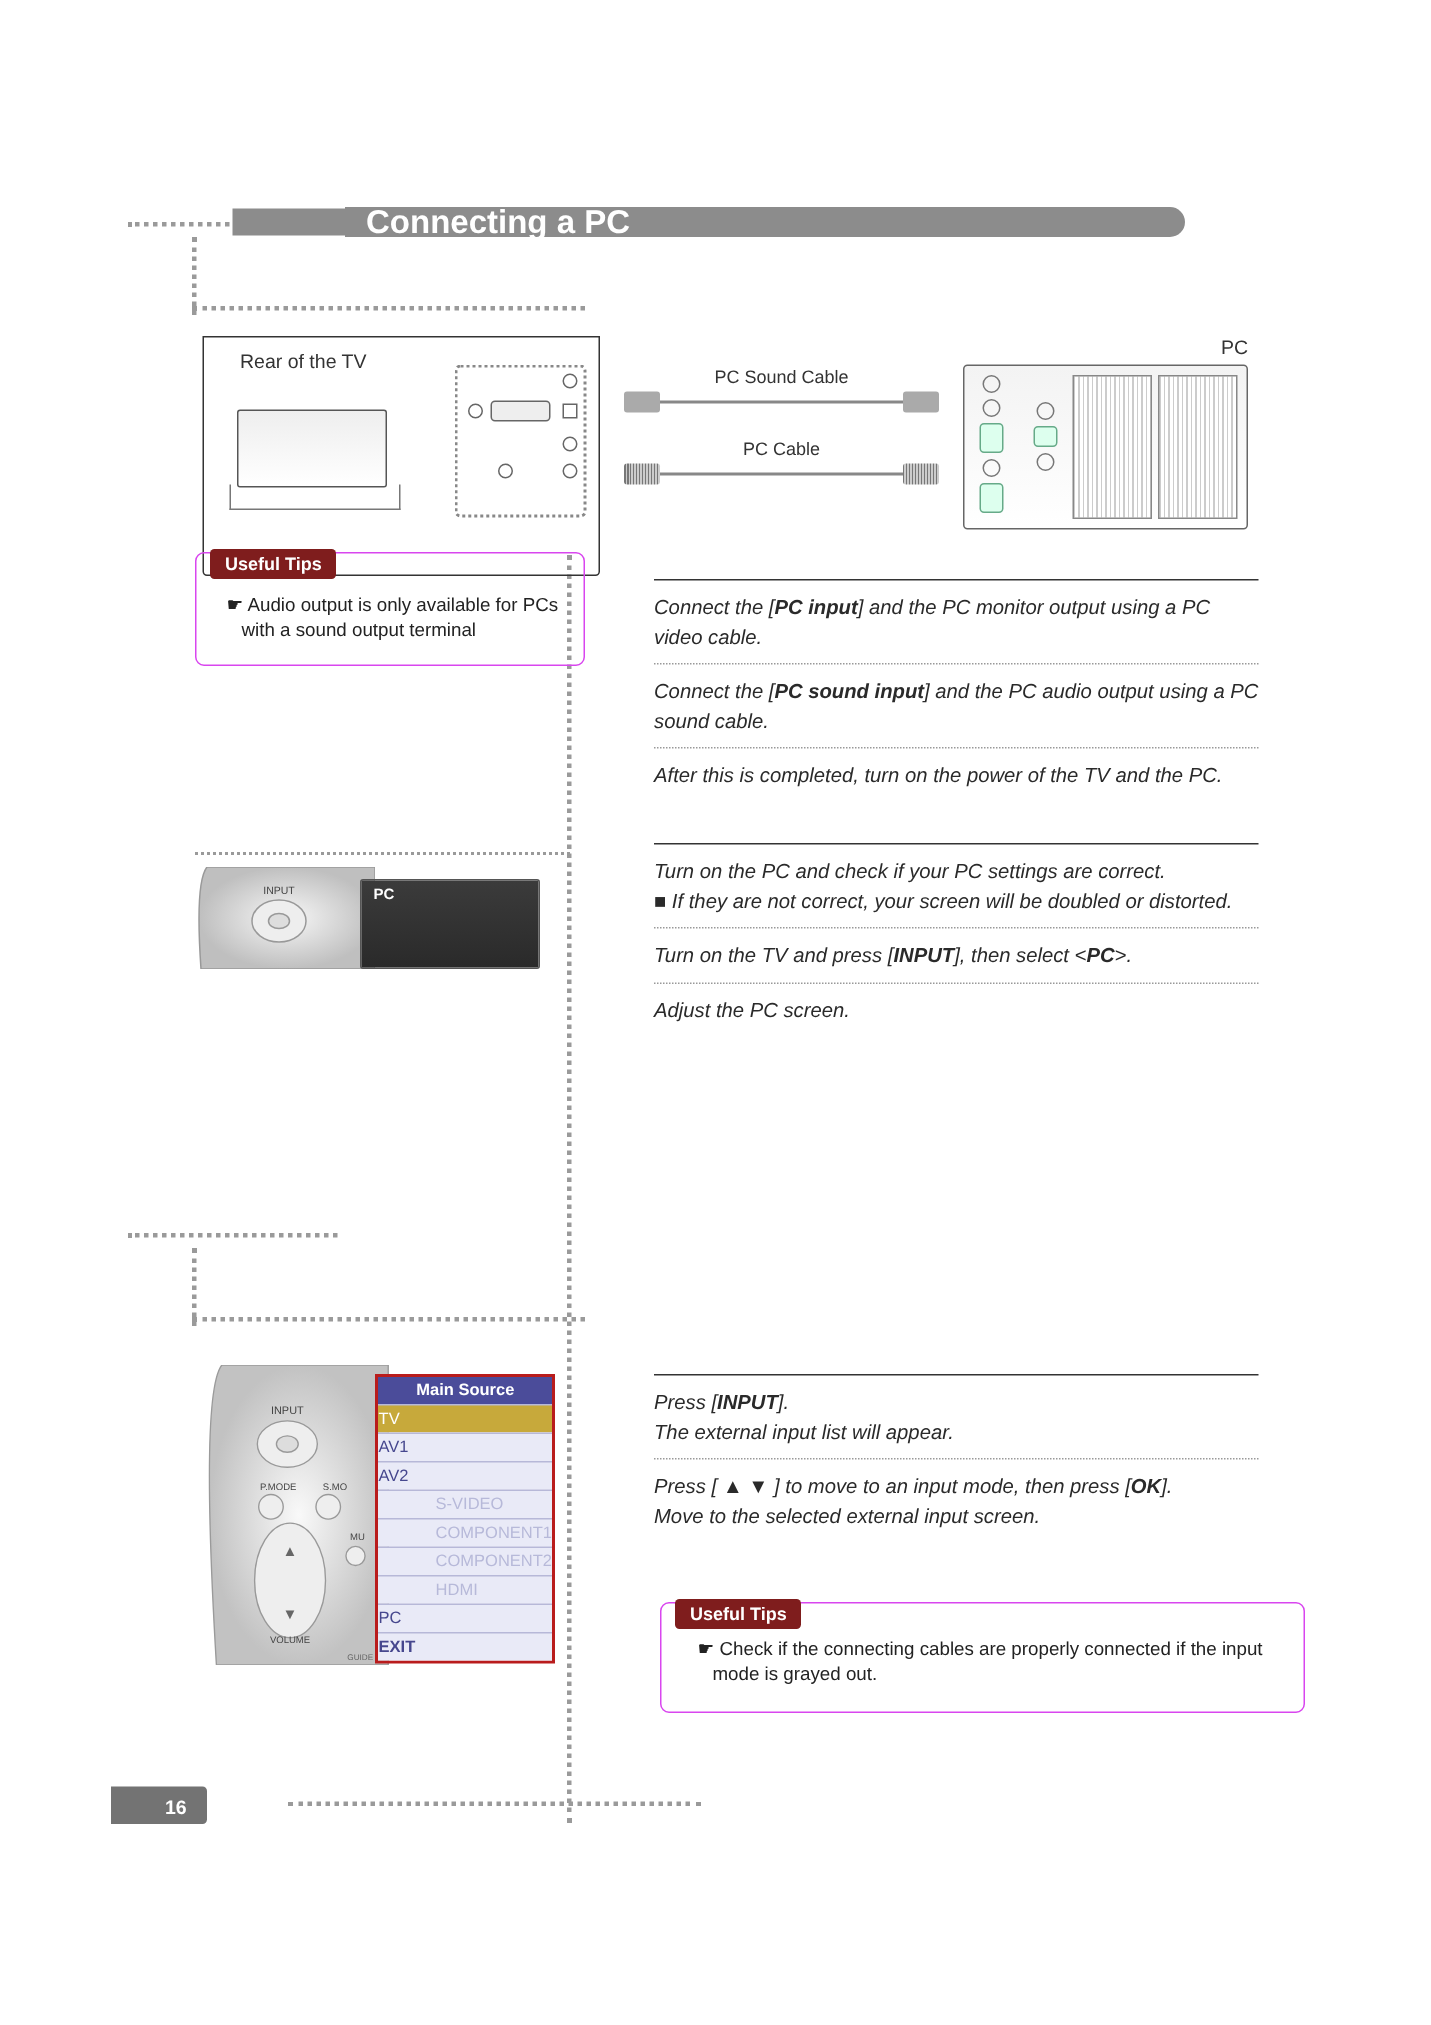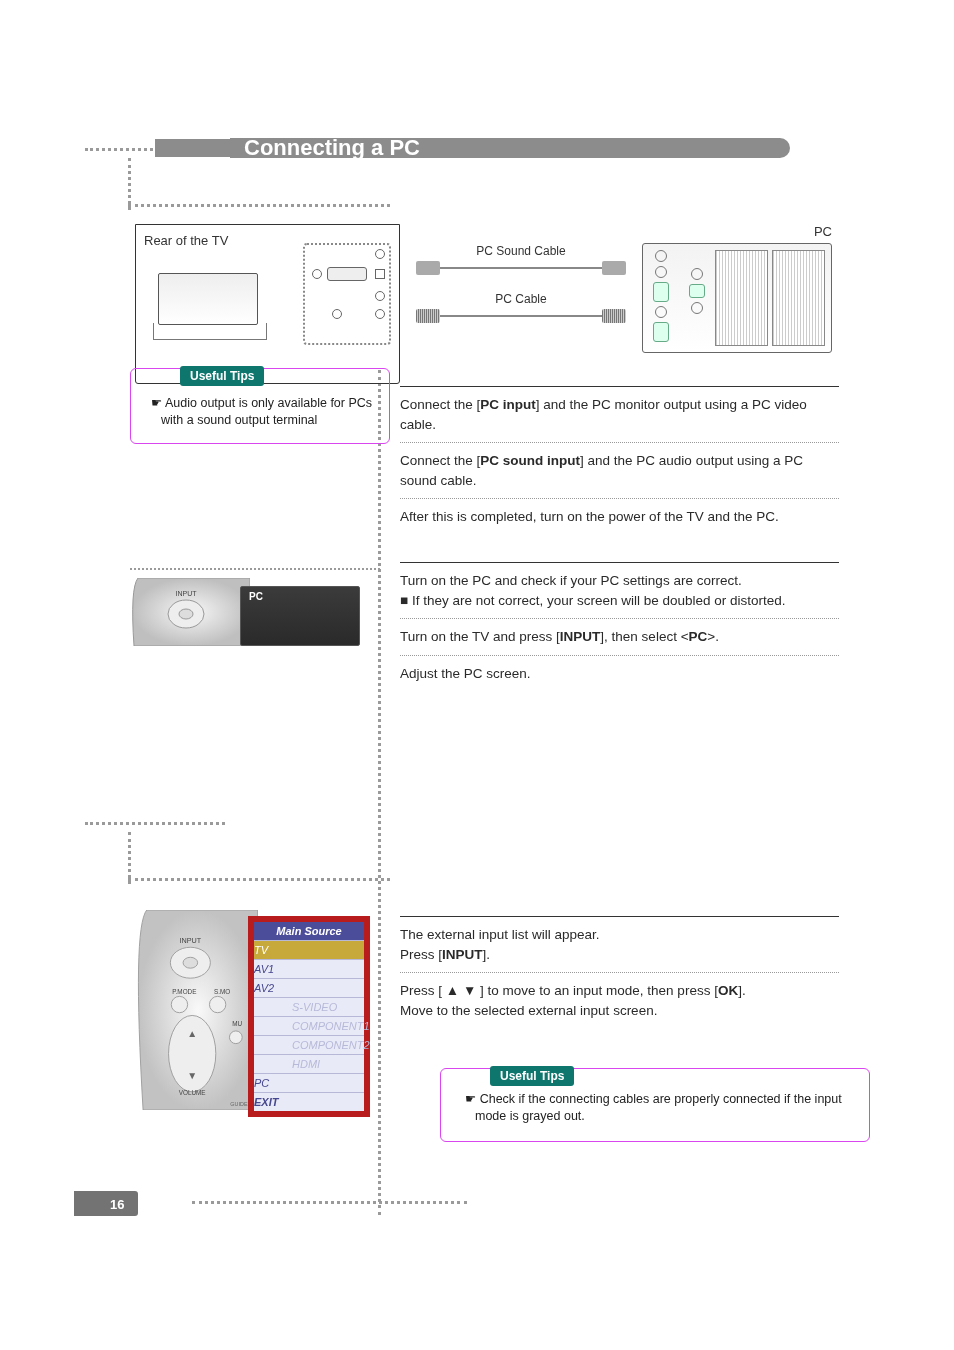--- a/index.html
+++ b/index.html
@@ -12,21 +12,21 @@
   .heading-pill .lead { width: 75px; height: 18px; background: #8c8c8c; }
   .heading-pill .cap {
     flex: 0 0 560px; height: 20px; background: #8c8c8c; border-radius: 0 18px 18px 0;
     color: #fff; font-size: 22px; font-weight: bold; display: flex; align-items: center; padding-left: 14px;
   }
   .dot-lead { width: 140px; border-top: 3px dotted #9a9a9a; margin-left: 0; margin-bottom: 0; }
 
   
   .diagram-row { display: flex; gap: 16px; margin: 10px 0 30px 50px; align-items: flex-start; }
   .tv-rear-box {
-    width: 265px; height: 160px; border: 1px solid #333; border-radius: 0 0 3px 3px; position: relative; padding: 8px 8px;
+    width: 265px; height: 160px; border: 1px solid #333; border-radius: 0 0 3px 3px; position: relative; padding: 8px 24px;
   }
   .tv-rear-label { font-size: 13px; color: #333; }
   .tv-back { position: absolute; left: 22px; top: 48px; width: 100px; height: 52px; border: 1px solid #555; border-radius: 2px; background: linear-gradient(#eee,#fff); }
   .tv-back::after { content:""; position:absolute; left:-6px; bottom:-16px; width:112px; height:16px; border:1px solid #777; border-top:none; }
   .port-panel { position:absolute; right:8px; top:18px; width:88px; height:102px; border:2px dotted #888; border-radius:4px; padding:4px; }
   .port-dot { width:10px; height:10px; border:1px solid #666; border-radius:50%; margin-left:auto; }
   .port-vga { width:40px; height:14px; border:1px solid #666; border-radius:3px; background:#eee; margin:4px auto; }
   .port-sq { width:10px; height:10px; border:1px solid #666; margin-left:auto; }
 
   .mid-cables { width: 210px; margin-top: 24px; }
@@ -42,43 +42,43 @@
   .pc-box { height: 110px; border:1px solid #666; border-radius:3px; background:linear-gradient(#f3f3f3,#fff); display:flex; }
   .pc-col1 { width:36px; display:flex; flex-direction:column; align-items:center; gap:4px; padding-top:6px; }
   .pc-col1 .circ { width:12px; height:12px; border:1px solid #777; border-radius:50%; }
   .pc-col1 .vga { width:16px; height:20px; border:1px solid #6a8; border-radius:3px; background:#dfe; }
   .pc-col3 { flex:1; padding:6px 6px 6px 0; display:flex; gap:4px; }
   .scart { flex:1; border:1px solid #888; background:repeating-linear-gradient(90deg,#ccc,#ccc 1px,#fff 1px,#fff 3px); }
 
   
   .tips-wrap { position:relative; width: 260px; margin-left: 45px; }
   .tips-box { border:1px solid #d946ef; border-radius:6px; padding:26px 12px 14px 20px; font-size:12.5px; color:#222; line-height:1.35; }
-  .tips-tag { position:absolute; top:-2px; left:10px; background:#0f766e; color:#fff; font-size:12px; font-weight:bold; padding:3px 10px; border-radius:3px;margin-left:40px; }
+  .tips-tag { position:absolute; top:-2px; left:10px; background:#7f1d1d; color:#fff; font-size:12px; font-weight:bold; padding:3px 10px; border-radius:3px; }
   .tips-box .bullet { text-indent:-10px; padding-left:10px; }
 
   
-  .right-col { position:absolute; left: 400px; right: 115px; }
+  .right-col { position:absolute; left: 436px; right: 115px; font-style: italic; }
   .right-col.block1 { top: 380px; }
   .right-col.block2 { top: 556px; }
   .right-col.block3 { top: 910px; }
   .rule-solid { border-top:1.5px solid #333; margin: 6px 0 8px 0; }
   .rule-dot { border-top:1px dotted #999; margin: 8px 0; }
   .para { font-size: 13.5px; line-height: 1.45; color:#2a2a2a; }
   .para b { font-weight: bold; }
 
   
   .left-fig1 { position:absolute; left:130px; top:568px; width:235px; }
   .left-fig1 .dot-lead2 { width:250px; border-top:2px dotted #9a9a9a; margin-bottom:16px; }
   .screenbox { width: 120px; height: 60px; border:1px solid #555; margin-left:110px; background:linear-gradient(180deg,#3b3b3b,#2a2a2a); position:relative; border-radius:2px; }
   .screenbox .tag { position:absolute; top:4px; left:8px; color:#fff; font-size:10px; font-weight:bold; }
   .remote-piece { position:absolute; left:0; top:18px; width:120px; height:68px; pointer-events:none; }
 
   
   .left-fig2 { position:absolute; left:130px; top:910px; width:240px; }
-  .menu-box { width:122px; border:6px solid #b91c1c;font-style:italic; }
+  .menu-box { width:122px; border:2px solid #b91c1c; }
   .menu-title { background:#4b4c9a; color:#fff; font-size:11px; font-weight:bold; text-align:center; padding:3px 0; }
   .menu-item { font-size:11px; text-align:left; padding:3px 0; background:#e9eaf7; color:#46478e; border-top:1px solid #b7b8d8; }
   .menu-item.sel { background:#c7a93b; color:#fff; }
   .menu-item.disabled { color:#b7b9d9;padding-left:38px; }
   .menu-item.exit { color:#46478e; font-weight:bold; }
 
   .remote-svg { width:140px; height:200px; }
 
   .figrow { display:flex; align-items:flex-start; gap:0; position:relative; }
 
@@ -260,24 +260,24 @@
             <div class="menu-item disabled">HDMI</div>
             <div class="menu-item">PC</div>
             <div class="menu-item exit">EXIT</div>
           </div>
       </div>
     </div>
   </div>
 
   <div class="right-col block3">
     <div class="rule-solid"></div>
+    <div class="para">
+      <span>Press [</span><b>INPUT</b><span>].</span>
+    </div>
     <div class="para">The external input list will appear.</div>
-    <div class="para">
-      <span>Press [</span><b>INPUT</b><span>].</span>
-    </div>
     <div class="rule-dot"></div>
     <div class="para">
       <span>Press [ </span><span>▲ ▼</span><span> ] to move to an input mode, then press [</span><b>OK</b><span>].</span>
     </div>
     <div class="para">Move to the selected external input screen.</div>
   </div>
 
   <div class="tips-wrap tips-wide">
     <div class="tips-tag">Useful Tips</div>
     <div class="tips-box">

